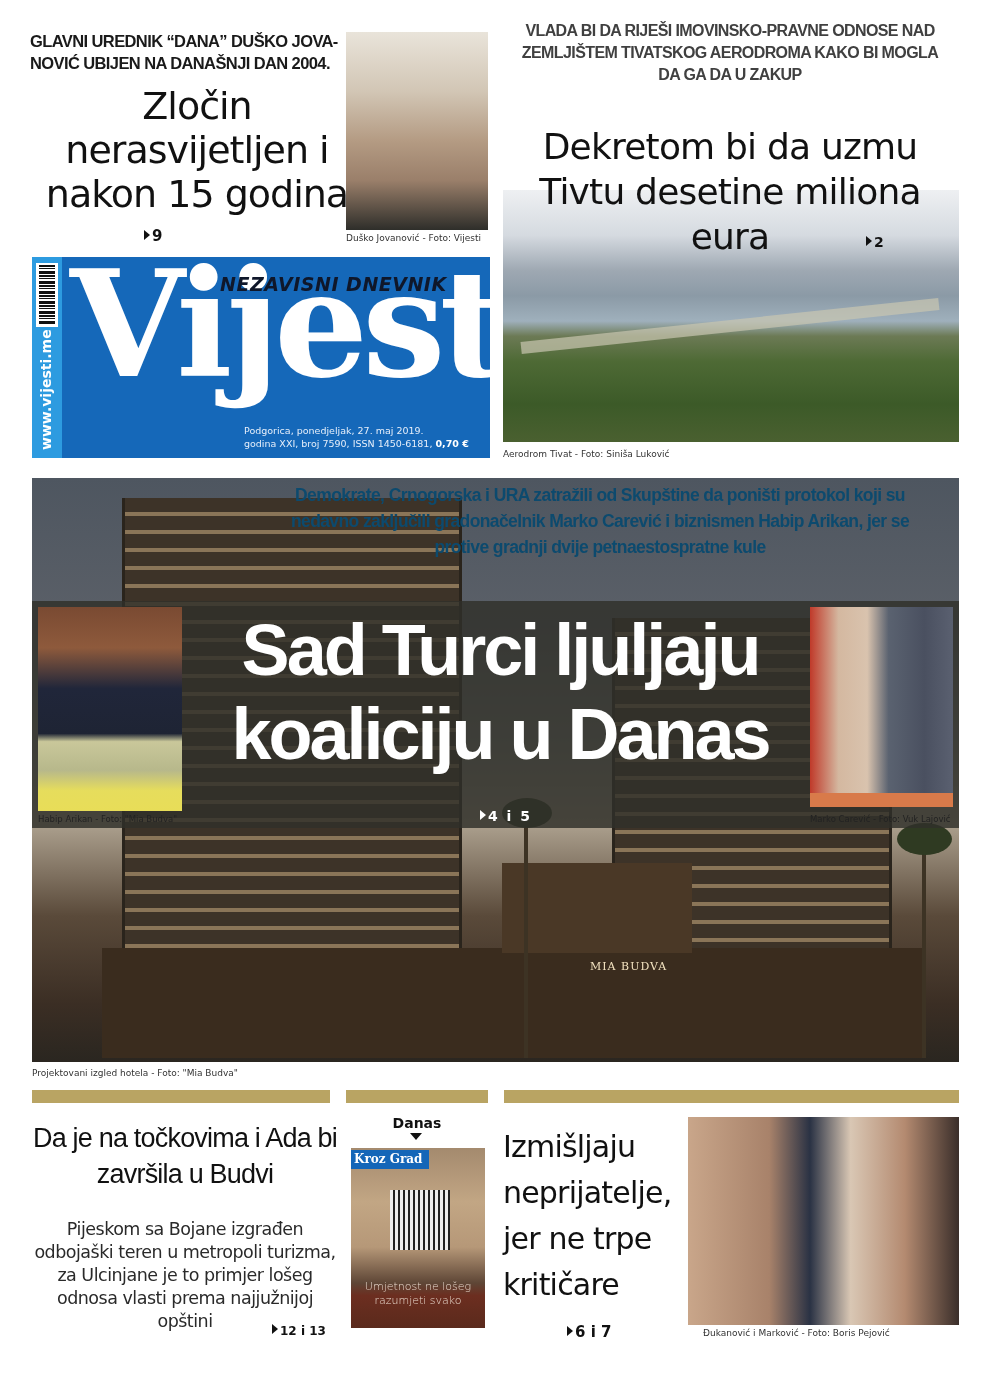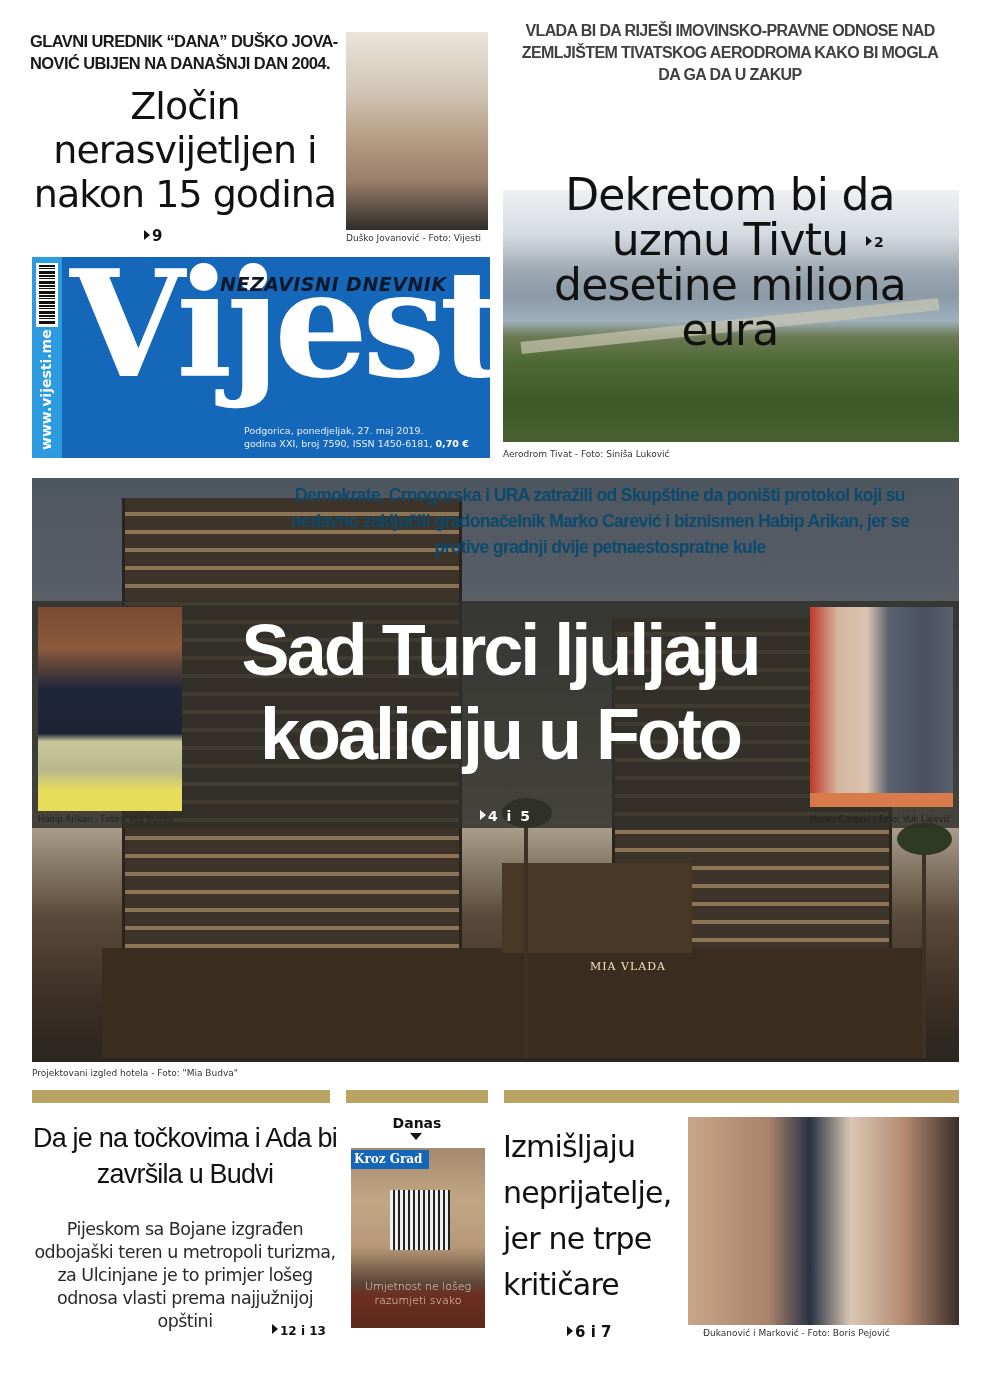--- a/index.html
+++ b/index.html
@@ -3,21 +3,21 @@
 <meta charset="utf-8">
 <style>
   * { box-sizing: border-box; margin: 0; padding: 0; }
   html, body { width: 1000px; height: 1378px; background: #ffffff; overflow: hidden; }
   body { position: relative; font-family: "DejaVu Sans", sans-serif; color: #111; }
   .abs { position: absolute; }
   .cond { font-family: Liberation Sans, sans-serif; }
 
   
   #story1-kicker { left: 30px; top: 30px; width: 310px; font-size: 16.5px; line-height: 22px; font-weight: bold; letter-spacing: -0.6px; text-align: left; color: #1a1a1a; }
-  #story1-headline { left: 30px; top: 84px; width: 310px; text-align: center; font-size: 38px; line-height: 44px; letter-spacing: -1px; color: #111; }
+  #story1-headline { left: 42px; top: 84px; width: 310px; text-align: center; font-size: 38px; line-height: 44px; letter-spacing: -1px; color: #111; }
   #story1-page { left: 144px; top: 227px; font-size: 15px; font-weight: bold; }
   #story1-photo { left: 346px; top: 32px; width: 142px; height: 198px; overflow: hidden;
     background: linear-gradient(180deg,#e9e4da 0%,#d2c6b5 30%,#b49b83 55%,#9a7f6a 75%,#2e2e2a 100%); }
   #story1-caption { left: 346px; top: 233px; font-size: 9px; color: #333; }
 
   
   #masthead { left: 32px; top: 257px; width: 458px; height: 201px; background: #1568b9; }
   #masthead-strip { left: 32px; top: 257px; width: 30px; height: 201px; background: #2d9be0; }
   #barcode { left: 36px; top: 263px; width: 22px; height: 64px; background: #fff; padding: 2px 3px; }
   #barcode .bars { width: 100%; height: 100%;
@@ -27,21 +27,21 @@
   #tagline { left: 220px; top: 273px; font-size: 19px; font-weight: bold; font-style: italic; color: #0f172a; letter-spacing: 0.5px; }
   #logo { left: 70px; top: 250px; font-family: "DejaVu Serif", serif; font-weight: bold; color: #fff; font-size: 148px; letter-spacing: -6px; line-height: 1; }
   #dateline { left: 244px; top: 424px; font-size: 9.5px; color: #e5eefa; line-height: 13px; }
   #dateline b { color: #fff; }
 
   
   #story2-kicker { left: 520px; top: 20px; width: 420px; text-align: center; font-size: 16px; line-height: 22px; font-weight: bold; letter-spacing: -0.6px; color: #404040; }
   #story2-photo { left: 503px; top: 190px; width: 456px; height: 252px;
     background: linear-gradient(180deg,#eef0f2 0%,#d5dae0 18%,#9ea8b2 32%,#8b9aa6 42%,#9fb0bc 52%,#6c7a55 58%,#4e6a35 68%,#3c5a28 85%,#4a6030 100%); }
   #runway { left: 520px; top: 320px; width: 420px; height: 12px; background: #c9c6b1; transform: rotate(-6deg); opacity: .7; }
-  #story2-headline { left: 520px; top: 124px; width: 420px; text-align: center; font-size: 44px; line-height: 45px; letter-spacing: -0.8px; color: #111; margin-top: 48px; }
+  #story2-headline { left: 520px; top: 124px; width: 420px; text-align: center; font-size: 36px; line-height: 45px; letter-spacing: -0.8px; color: #111; }
   #story2-page { left: 866px; top: 234px; font-size: 14px; font-weight: bold; }
   #story2-caption { left: 503px; top: 449px; font-size: 9px; color: #333; }
 
   
   #lead-photo { left: 32px; top: 478px; width: 927px; height: 584px; overflow: hidden;
     background: linear-gradient(180deg,#4e5660 0%,#5b6068 25%,#7d7e7a 45%,#a89c8a 60%,#5a4a3a 75%,#3b2e24 90%,#2a2620 100%); }
   .tower { position: absolute; background: repeating-linear-gradient(180deg,#3d3328 0 14px,#8a7558 14px 18px); border-left: 3px solid #2a241c; border-right: 3px solid #2a241c; }
   #lead-band { left: 32px; top: 601px; width: 927px; height: 227px; background: rgba(48,48,42,0.82); }
   #lead-kicker { left: 290px; top: 482px; width: 620px; text-align: center; color: #0c4a6e; font-weight: bold; font-size: 17.5px; line-height: 26px; letter-spacing: -0.6px; }
   #lead-headline { left: 190px; top: 608px; width: 620px; text-align: center; color: #fff; font-weight: bold; font-size: 72px; line-height: 84px; letter-spacing: -3px; }
@@ -116,30 +116,30 @@
 <div id="lead-photo" class="abs">
   <div class="tower" style="left:90px;top:20px;width:340px;height:470px;"></div>
   <div class="tower" style="left:580px;top:140px;width:280px;height:350px;"></div>
   <div style="position:absolute;left:70px;top:470px;width:820px;height:110px;background:#3a2c1e;"></div>
   <div style="position:absolute;left:470px;top:385px;width:190px;height:90px;background:#4a3826;"></div>
   <div style="position:absolute;left:492px;top:330px;width:4px;height:250px;background:#3d3324;"></div>
   <div style="position:absolute;left:470px;top:320px;width:50px;height:30px;border-radius:50%;background:#2f3a22;"></div>
   <div style="position:absolute;left:890px;top:360px;width:4px;height:220px;background:#3d3324;"></div>
   <div style="position:absolute;left:865px;top:345px;width:55px;height:32px;border-radius:50%;background:#2f3a22;"></div>
 </div>
-<div id="mia-sign" class="abs">MIA VLADA</div>
+<div id="mia-sign" class="abs">MIA BUDVA</div>
 <div id="lead-kicker" class="abs cond">Demokrate, Crnogorska i URA zatražili od Skupštine da poništi protokol koji su nedavno zaključili gradonačelnik Marko Carević i biznismen Habip Arikan, jer se protive gradnji dvije petnaestospratne kule</div>
 <div id="lead-band" class="abs"></div>
 <div id="photo-arikan" class="abs"></div>
 <div id="cap-arikan" class="abs">Habip Arikan - Foto: "Mia Budva"</div>
 <div id="photo-carevic" class="abs">
     <div class="desk"></div>
   </div>
 <div id="cap-carevic" class="abs">Marko Carević - Foto: Vuk Lajović</div>
-<div id="lead-headline" class="abs cond">Sad Turci ljuljaju koaliciju u Foto</div>
+<div id="lead-headline" class="abs cond">Sad Turci ljuljaju koaliciju u Danas</div>
 <div id="lead-page" class="abs"><span class="tri"></span><span>4 i 5</span></div>
 <div id="lead-caption" class="abs">Projektovani izgled hotela - Foto: "Mia Budva"</div>
 
 <div class="gold" style="left:32px;width:298px;"></div>
 <div class="gold" style="left:346px;width:142px;"></div>
 <div class="gold" style="left:504px;width:455px;"></div>
 
 <div id="s3-headline" class="abs cond">Da je na točkovima i Ada bi završila u Budvi</div>
 <div id="s3-body" class="abs">Pijeskom sa Bojane izgrađen odbojaški teren u metropoli turizma, za Ulcinjane je to primjer lošeg odnosa vlasti prema najjužnijoj opštini</div>
 <div id="s3-page" class="abs"><span class="tri"></span><span>12 i 13</span></div>

